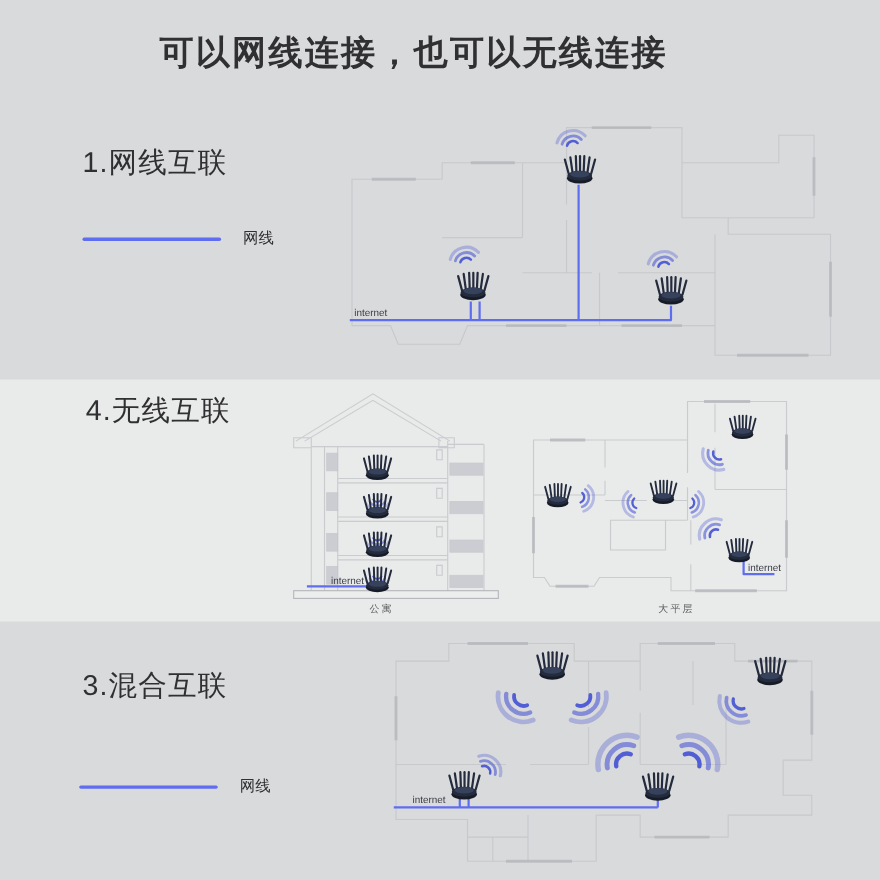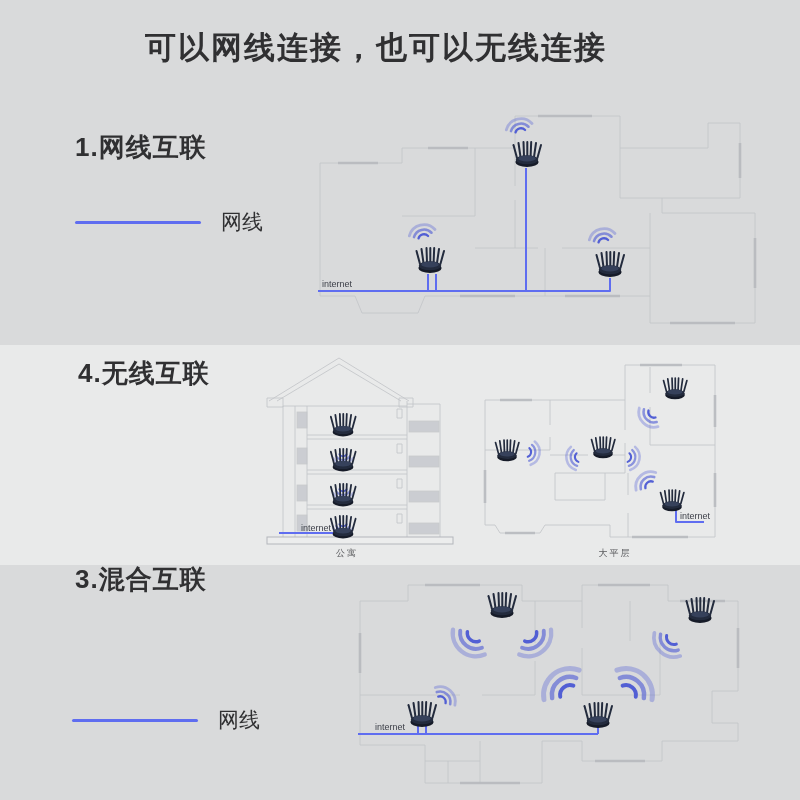--- a/index.html
+++ b/index.html
@@ -13,27 +13,27 @@
     width:800px;height:800px;position:relative;overflow:hidden;
     background:var(--band);
     font-family:"Liberation Sans","DejaVu Sans",sans-serif;
     color:var(--text);
   }
   .band-light{position:absolute;left:0;top:345px;width:800px;height:220px;background:var(--band_light)}
   .page-title{
     position:absolute;top:27px;left:0;width:752px;text-align:center;
     font-size:31px;font-weight:600;letter-spacing:2px;color:var(--text);
   }
-  .sec-heading{position:absolute;font-size:26px;font-weight:700;letter-spacing:1px;color:var(--text)}
+  .sec-heading{position:absolute;font-size:26px;font-weight:400;letter-spacing:1px;color:var(--text)}
   .h1{left:75px;top:130px}
   .h2{left:78px;top:356px}
-  .h3{left:75px;top:562px}
+  .h3{left:75px;top:606px}
   .legend{position:absolute;display:flex;align-items:center}
   .legend-line{width:126px;height:3px;background:var(--wire);border-radius:2px}
-  .legend-label{margin-left:20px;font-size:21px;color:var(--text)}
+  .legend-label{margin-left:20px;font-size:14px;color:var(--text)}
   .lg1{left:75px;top:208px}
   .lg3{left:72px;top:706px}
   svg{position:absolute;overflow:visible}
   .svg-plan1{left:310px;top:108px}
   .svg-apart{left:255px;top:355px}
   .svg-flat{left:470px;top:355px}
   .svg-plan3{left:330px;top:573px}
   .walls{stroke:var(--plan);stroke-width:1;fill:none;opacity:.85}
   .marks{stroke:var(--plan_strong);stroke-width:2.6;fill:none;opacity:.8}
   .wire{stroke:var(--wire);stroke-width:2;fill:none;stroke-linejoin:round}

